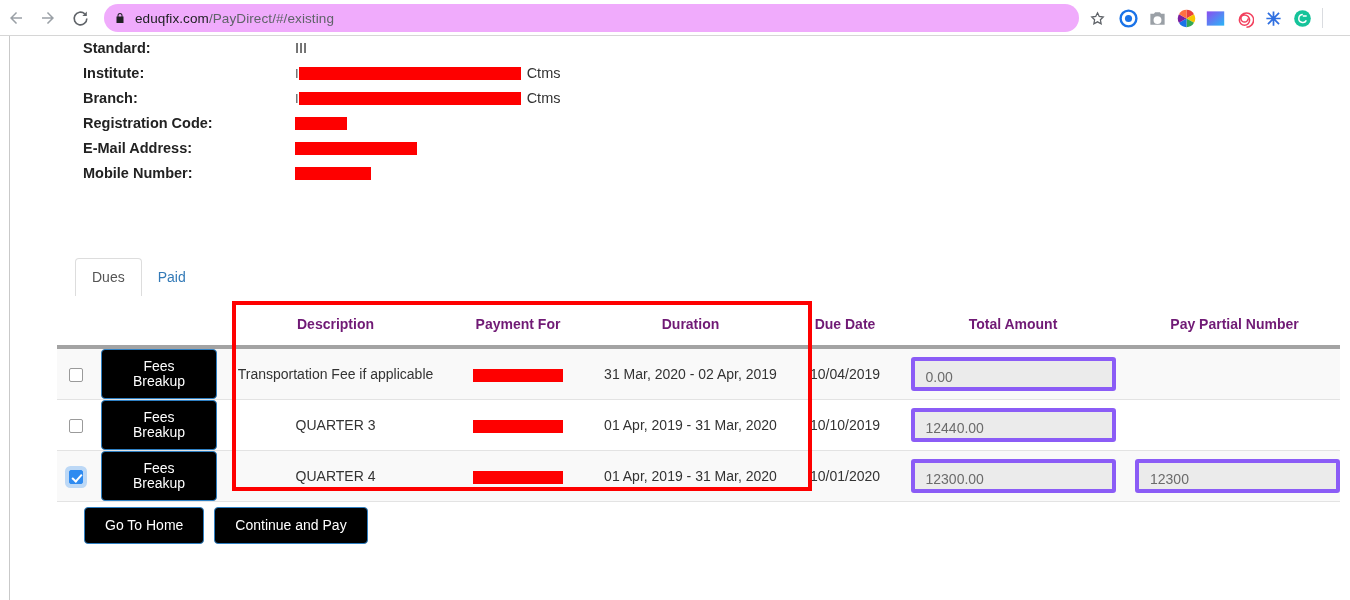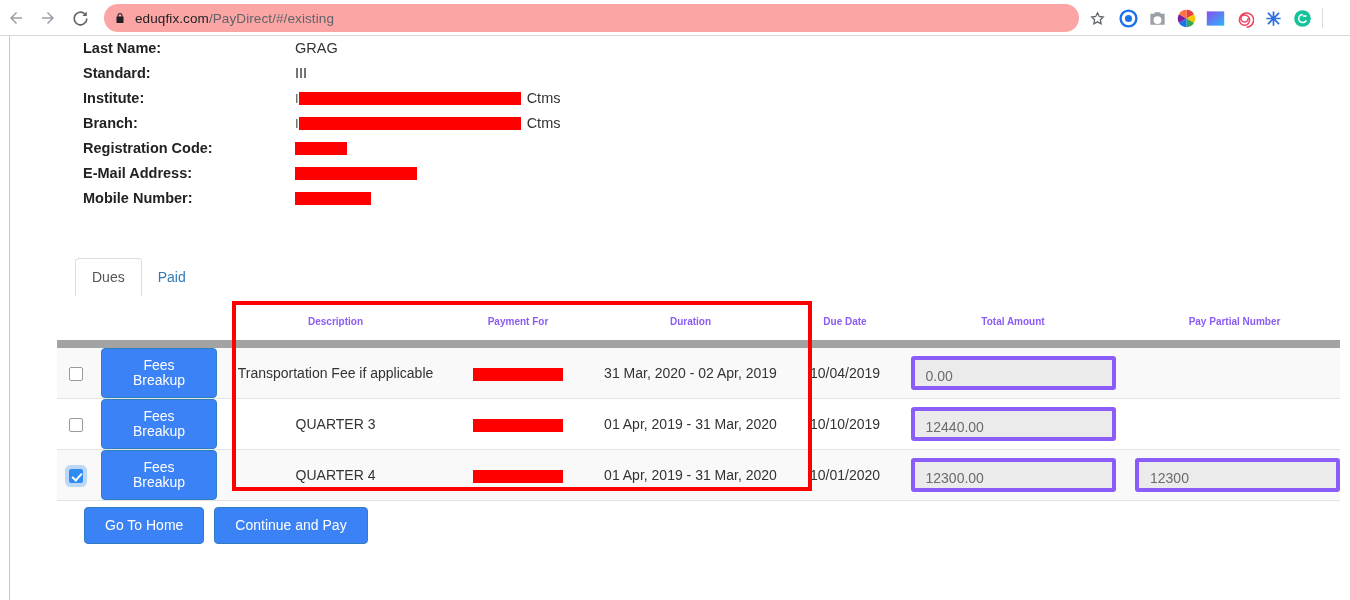--- a/index.html
+++ b/index.html
@@ -22,21 +22,21 @@
   .nav-btn {
     width: 28px; height: 28px;
     display: flex; align-items: center; justify-content: center;
     color: #5f6368;
   }
   .nav-btn svg { display: block; }
 
   #omnibox {
     margin-left: 10px;
     width: 975px; height: 28px;
-    background: #fca5a5;
+    background: #f0abfc;
     border-radius: 14px;
     display: flex; align-items: center;
     padding: 0 10px;
   }
   #lock-icon { margin-right: 9px; display:flex; align-items:center; }
   #url-text {
     font-size: 13.5px; color: #5f6368; letter-spacing: .1px;
     white-space: nowrap; overflow: hidden;
   }
   #url-text .host { color: #202124; }
@@ -105,24 +105,24 @@
   .tab.inactive { color: #337ab7; cursor: pointer; }
 
   
   #fees-table {
     position: absolute; left: 57px; top: 270px;
     width: 1283px;
     border-collapse: collapse;
     table-layout: fixed;
   }
   #fees-table th {
-    font-size: 10px; font-weight: bold; color: #8b5cf6;
+    font-size: 14px; font-weight: bold; color: #701a75;
     padding: 10px 6px 13px 6px;
     text-align: center;
-    border-bottom: 8px solid #a3a3a3;
+    border-bottom: 4px solid #a3a3a3;
     vertical-align: bottom;
   }
   #fees-table td {
     font-size: 14px; color: #333;
     padding: 0 6px;
     height: 45px;
     text-align: center;
     border-bottom: 1px solid #e3e3e3;
     vertical-align: middle;
   }
@@ -153,21 +153,21 @@
     box-shadow: 0 0 0 4px rgba(47,139,240,.30);
   }
   .cbx.checked::after {
     content: ""; position: absolute;
     left: 4px; top: 1px; width: 4px; height: 8px;
     border: solid #fff; border-width: 0 2px 2px 0;
     transform: rotate(42deg);
   }
 
   .btn {
-    display: inline-block; background: #3b82f6; color: #fff;
+    display: inline-block; background: #000000; color: #fff;
     font-size: 14px; border: 1px solid #2e7fc2; border-radius: 4px;
     padding: 9px 14px; line-height: 15px; cursor: pointer;
     font-family: "Liberation Sans", sans-serif;
   }
   .btn-breakup { padding: 9px 15px; }
 
   .amt-input {
     width: 205px; height: 34px; background: #ebebeb;
     border: 4px solid #8b5cf6; border-radius: 3px;
     font-size: 14px; color: #6b6b6b;
@@ -284,24 +284,20 @@
     </span>
   </div>
   <div id="profile-sep"></div>
 </div>
 <div id="chrome-bottom-line"></div>
 
 <div id="page">
   <div id="page-left-rule"></div>
 
   <div id="details">
-    <div class="detail-row">
-      <span class="detail-label">Last Name:</span>
-      <span class="detail-value">GRAG</span>
-    </div>
     <div class="detail-row">
       <span class="detail-label">Standard:</span>
       <span class="detail-value">III</span>
     </div>
     <div class="detail-row">
       <span class="detail-label">Institute:</span>
       <span class="detail-value"><span class="redact-pre">I</span><span class="redact" style="width:222px"></span><span class="suffix">Ctms</span></span>
     </div>
     <div class="detail-row">
       <span class="detail-label">Branch:</span>

